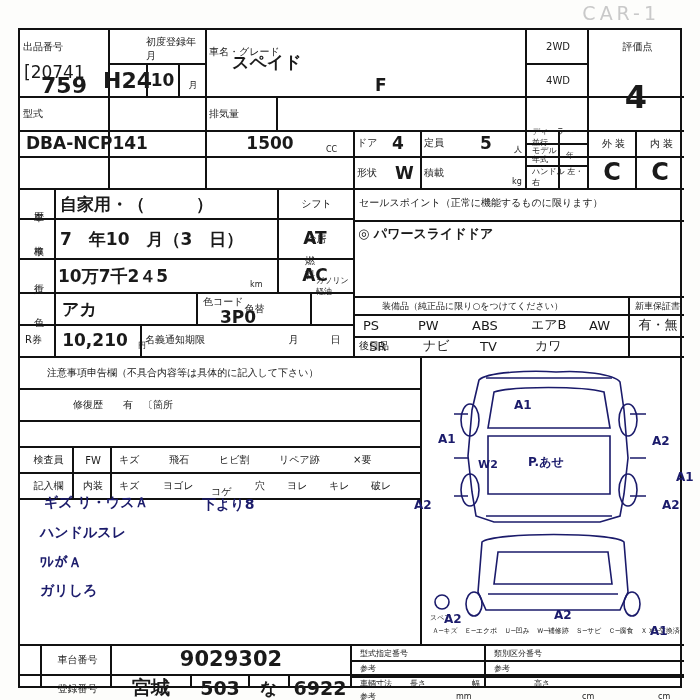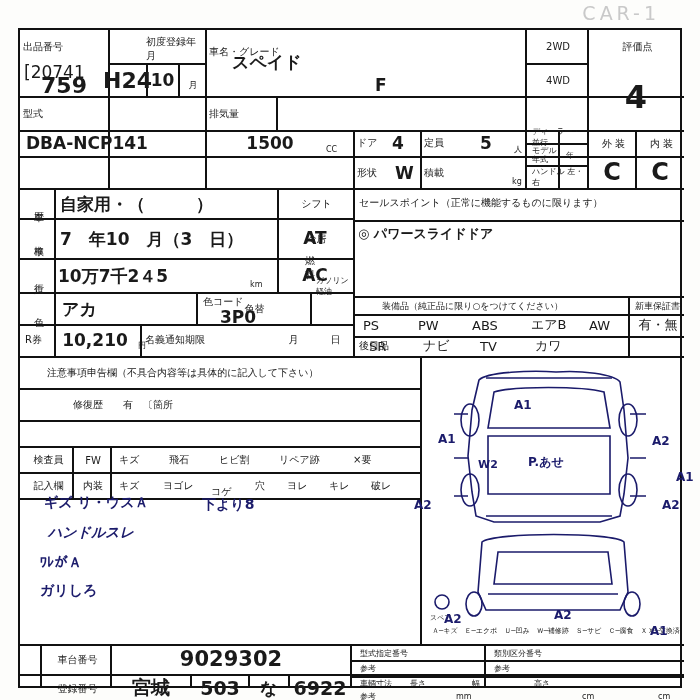--- a/index.html
+++ b/index.html
@@ -216,21 +216,21 @@
 
   <div class="cell lbl" style="left:96px;top:444px;width:36px;height:24px;">キズ</div>
   <div class="cell lbl" style="left:140px;top:444px;width:40px;height:24px;">ヨゴレ</div>
   <div class="cell lbl" style="left:188px;top:444px;width:36px;height:36px;">コゲ</div>
   <div class="cell lbl" style="left:232px;top:444px;width:26px;height:24px;">穴</div>
   <div class="cell lbl" style="left:264px;top:444px;width:36px;height:24px;">ヨレ</div>
   <div class="cell lbl" style="left:306px;top:444px;width:36px;height:24px;">キレ</div>
   <div class="cell lbl" style="left:348px;top:444px;width:40px;height:24px;">破レ</div>
 
   <div class="note" style="left:24px;top:464px;">ギズ リ・ウスＡ</div>
-  <div class="note" style="left:28px;top:494px;font-style:italic;">ハンドルスレ</div>
+  <div class="note" style="left:20px;top:494px;">ハンドルスレ</div>
   <div class="note" style="left:20px;top:524px;">ﾜﾚがＡ</div>
   <div class="note" style="left:20px;top:552px;">ガリしろ</div>
   <div class="note" style="left:182px;top:466px;">下より8</div>
 
   <div class="grayline" style="left:0;top:614px;width:664px;height:1.5px;"></div>
   <div class="grayline" style="left:0;top:644px;width:664px;height:1.5px;"></div>
   <div class="grayline" style="left:20px;top:614px;width:1.5px;height:44px;"></div>
   <div class="grayline" style="left:90px;top:614px;width:1.5px;height:44px;"></div>
   <div class="grayline" style="left:330px;top:614px;width:1.5px;height:44px;"></div>
   <div class="grayline" style="left:330px;top:630px;width:334px;height:1.5px;"></div>

